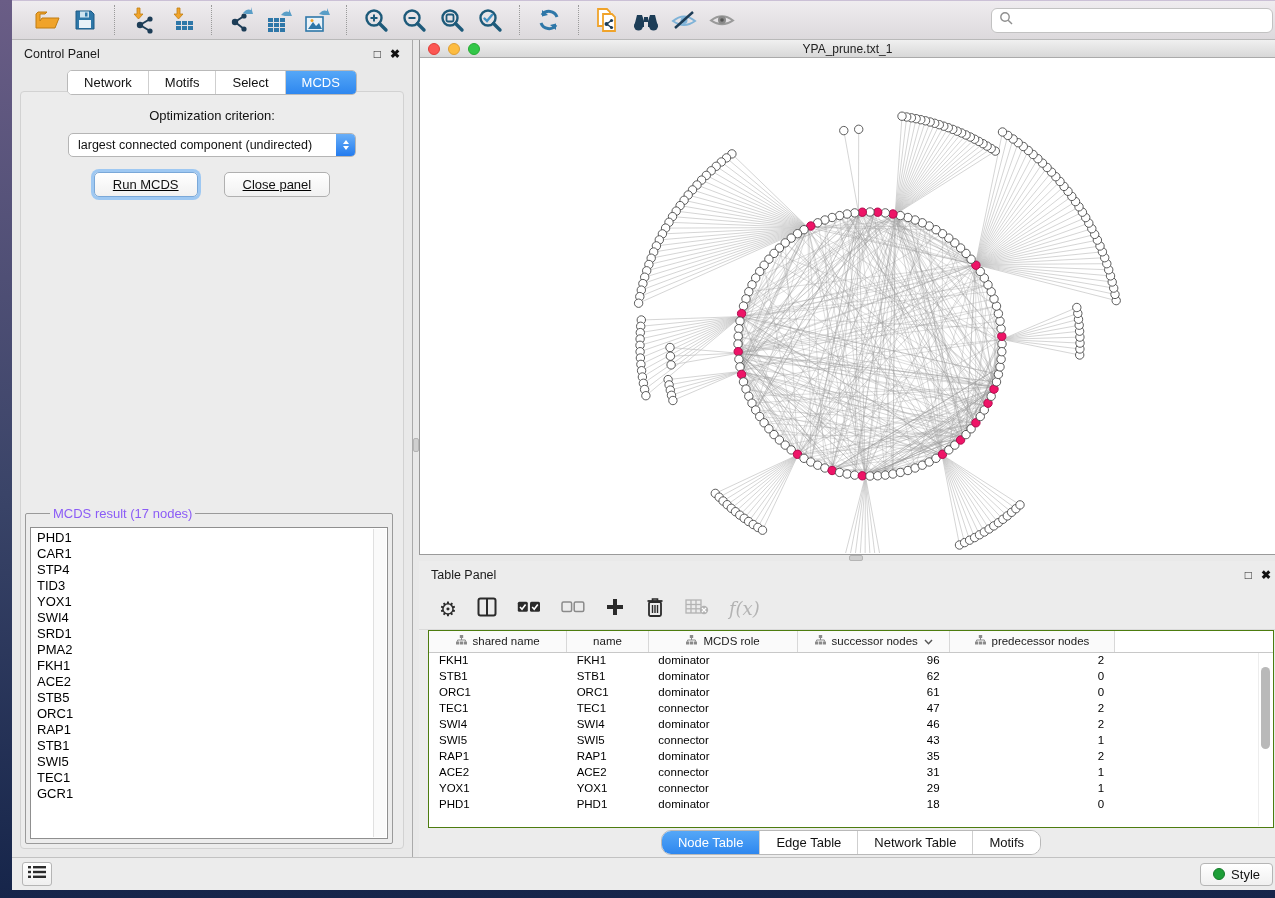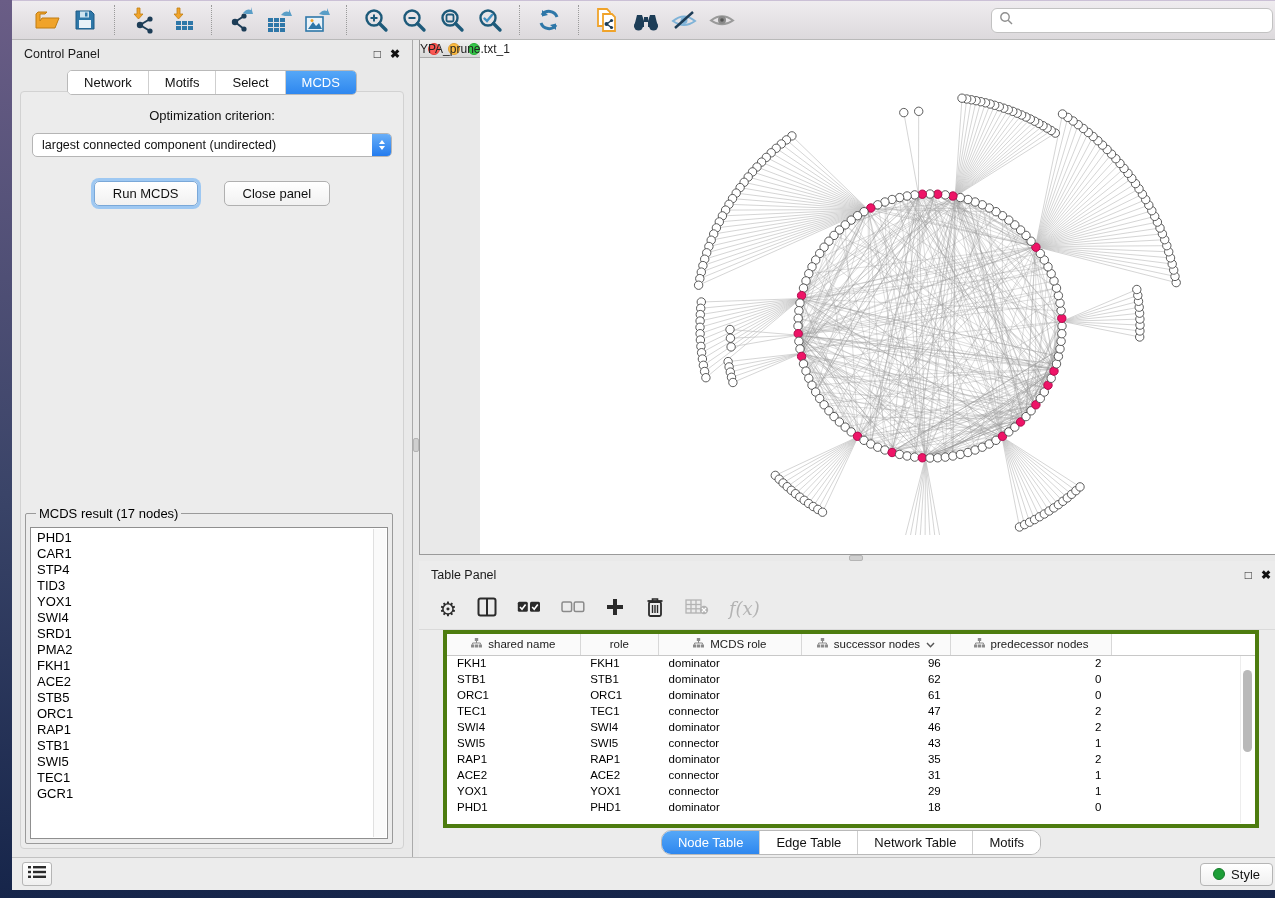--- a/index.html
+++ b/index.html
@@ -42,49 +42,49 @@
   .seg { display:flex; border:1px solid #b9b9b9; border-radius:5px; overflow:hidden; background:#fff; }
   .seg-tab { padding:4px 16px; font-size:13px; color:#111; background:#fff; border-left:1px solid #cfcfcf; cursor:pointer; white-space:nowrap; }
   .seg-tab:first-child { border-left:none; }
   .seg-tab.active { background:linear-gradient(180deg,#55a7f7,#2e87ef); color:#fff; }
   .cp-body {
     position:absolute; top:51px; left:8px; right:8px; bottom:8px;
     background:#ececec; border:1px solid #d2d2d2; border-radius:4px; padding-top:16px;
   }
   .opt-label { text-align:center; font-size:13px; color:#111; margin-bottom:10px; }
   .dropdown {
-    margin:0 auto; width:360px; height:24px; background:#fff; border:1px solid #b5b5b5; border-radius:5px;
+    margin:0 auto; width:288px; height:24px; background:#fff; border:1px solid #b5b5b5; border-radius:5px;
     display:flex; align-items:center; cursor:pointer; overflow:hidden;
   }
   .dropdown .dd-text { flex:1; font-size:12.5px; color:#111; padding:0 9px; white-space:nowrap; }
   .dd-stepper {
     width:19px; height:24px; background:linear-gradient(180deg,#6cb1f8,#2079ee);
     display:flex; flex-direction:column; align-items:center; justify-content:center; gap:2px;
   }
   .dd-stepper i { width:0; height:0; border-left:3.5px solid transparent; border-right:3.5px solid transparent; }
   .dd-up { border-bottom:4px solid #fff; }
   .dd-down { border-top:4px solid #fff; }
-  .btn-row { display:flex; justify-content:center; gap:26px; margin-top:24px; }
+  .btn-row { display:flex; justify-content:center; gap:26px; margin-top:15px;text-decoration:underline; }
   .push-btn {
     background:linear-gradient(180deg,#ffffff,#f1f1f1); border:1px solid #b0b0b0; border-radius:5px;
     font-size:13px; color:#111; padding:4px 18px; cursor:pointer; font-family:"Liberation Sans",sans-serif;
   }
   .push-btn.focused { box-shadow:0 0 0 3px #9ec8f2; border-color:#7aa8d8; }
   .mcds-box {
     position:absolute; left:4px; right:10px; top:414px; bottom:4px;
     border:1px solid #9a9a9a; border-radius:2px; padding:6px 4px 4px 4px;
   }
-  .mcds-box legend { font-size:13px; color:#000000; padding:0 3px; margin-left:6px; }
+  .mcds-box legend { font-size:13px; color:#8b5cf6; padding:0 3px; margin-left:20px; }
   .mcds-list { width:100%; height:100%; background:#fff; border:1px solid #8f8f8f; overflow:hidden; position:relative; font-size:13px; color:#000; padding:2px 0 0 6px; line-height:16px; }
   .mcds-scroll { position:absolute; top:1px; right:1px; bottom:1px; width:13px; background:#fafafa; border-left:1px solid #e0e0e0; }
   
   .right-col { flex:1; display:flex; flex-direction:column; min-width:0; background:#e9e9e9; }
   .vsplit { width:6px; flex:0 0 6px; background:#e9e9e9; position:relative; cursor:col-resize; }
   .vsplit .grip { position:absolute; top:398px; left:0; width:6px; height:14px; background:#cfcfcf; border:1px solid #b5b5b5; border-radius:2px; }
-  .net-window { height:515px; flex:0 0 515px; display:flex; border:1px solid #9a9a9a; border-top:none; margin-right:7px; }
+  .net-window { height:515px; flex:0 0 515px; display:flex; flex-direction:column; border:1px solid #9a9a9a; border-top:none; margin-right:7px; }
   .net-titlebar {
     height:18px; flex:0 0 18px; position:relative; display:flex; align-items:center;
     background:linear-gradient(180deg,#f0f0f0,#d8d8d8); border-bottom:1px solid #aaa; padding-left:8px;
   }
   .lights { display:flex; gap:8px; }
   .light { width:12px; height:12px; border-radius:50%; cursor:pointer; }
   .light.red { background:#fc5753; border:1px solid #df3e38; }
   .light.yellow { background:#fdbc40; border:1px solid #de9f34; }
   .light.green { background:#33c748; border:1px solid #27aa35; }
   .net-title { position:absolute; left:0; right:0; text-align:center; font-size:12px; color:#222; }
@@ -92,21 +92,21 @@
   .net-canvas svg { display:block; }
   .hsplit { height:6px; flex:0 0 6px; background:#e9e9e9; position:relative; cursor:row-resize; }
   .hsplit .grip { position:absolute; left:430px; top:0; width:14px; height:6px; background:#cfcfcf; border:1px solid #b5b5b5; border-radius:2px; }
   
   .table-panel { flex:1; display:flex; flex-direction:column; min-height:0; background:#ececec; }
   .tp-toolbar { height:42px; flex:0 0 42px; display:flex; align-items:center; gap:20px; padding:0 20px; border-bottom:1px solid #dadada; }
   .tp-icon { display:flex; align-items:center; justify-content:center; cursor:pointer; color:#2b2b2b; }
   .tp-icon.disabled { color:#b3b3b3; cursor:default; }
   .gear-glyph { font-size:20px; line-height:1; }
   .fx-glyph { font-family:"DejaVu Serif", serif; font-style:italic; font-size:18px; color:#b3b3b3; }
-  .tbl-wrap { margin:0 24px; background:#fff; border:4px solid #4d7c0f; flex:1; min-height:0; position:relative; overflow:hidden; }
+  .tbl-wrap { margin:0 9px; background:#fff; border:1px solid #4d7c0f; flex:1; min-height:0; position:relative; overflow:hidden; }
   table.node-table { border-collapse:collapse; table-layout:fixed; font-size:11.5px; }
   .node-table th {
     height:21px; font-weight:normal; font-size:11.5px; color:#1a1a1a; background:#fafafa;
     border-right:1px solid #d8d8d8; border-bottom:1px solid #c8c8c8; cursor:pointer; white-space:nowrap; overflow:hidden;
   }
   .th-inner { display:flex; align-items:center; justify-content:center; gap:6px; padding:0 6px; }
   .node-table td { height:16px; padding:0 10px; color:#000; white-space:nowrap; overflow:hidden; }
   .node-table td.num { text-align:right; }
   .tbl-vscroll { position:absolute; top:22px; right:1px; bottom:1px; width:14px; background:#fff; border-left:1px solid #ededed; }
   .tbl-vscroll .thumb { position:absolute; top:14px; left:2px; width:9px; height:82px; background:#b9b9b9; border-radius:5px; }
@@ -1271,21 +1271,21 @@
                             <rect x="3.9" y="6.5" width="3.2" height="3"></rect>
                             <rect x="7.8" y="6.5" width="3.2" height="3"></rect>
                           </g>
                           <path d="M5.5 3 V5 M1.6 6.5 V5 H9.4 V6.5" stroke="#8a8a8a" stroke-width="1" fill="none"></path>
                         </svg></span>
                       <span>shared name</span>
                     </span>
                   </th>
                   <th style="width: 82px;">
                     <span class="th-inner">
-                      <span>role</span>
+                      <span>name</span>
                     </span>
                   </th>
                   <th style="width: 150px;">
                     <span class="th-inner">
                       <span><svg width="11" height="10" viewBox="0 0 11 10">
                           <g fill="#8a8a8a">
                             <rect x="3.8" y="0" width="3.4" height="3"></rect>
                             <rect x="0" y="6.5" width="3.2" height="3"></rect>
                             <rect x="3.9" y="6.5" width="3.2" height="3"></rect>
                             <rect x="7.8" y="6.5" width="3.2" height="3"></rect>

